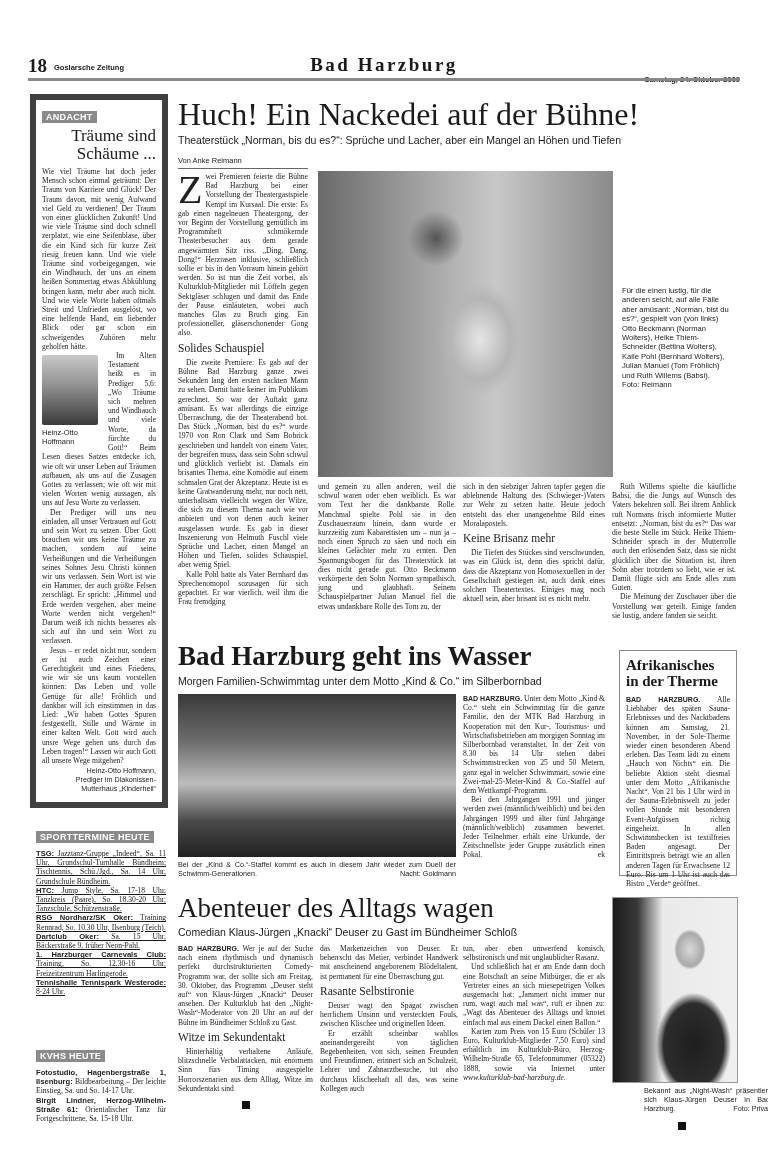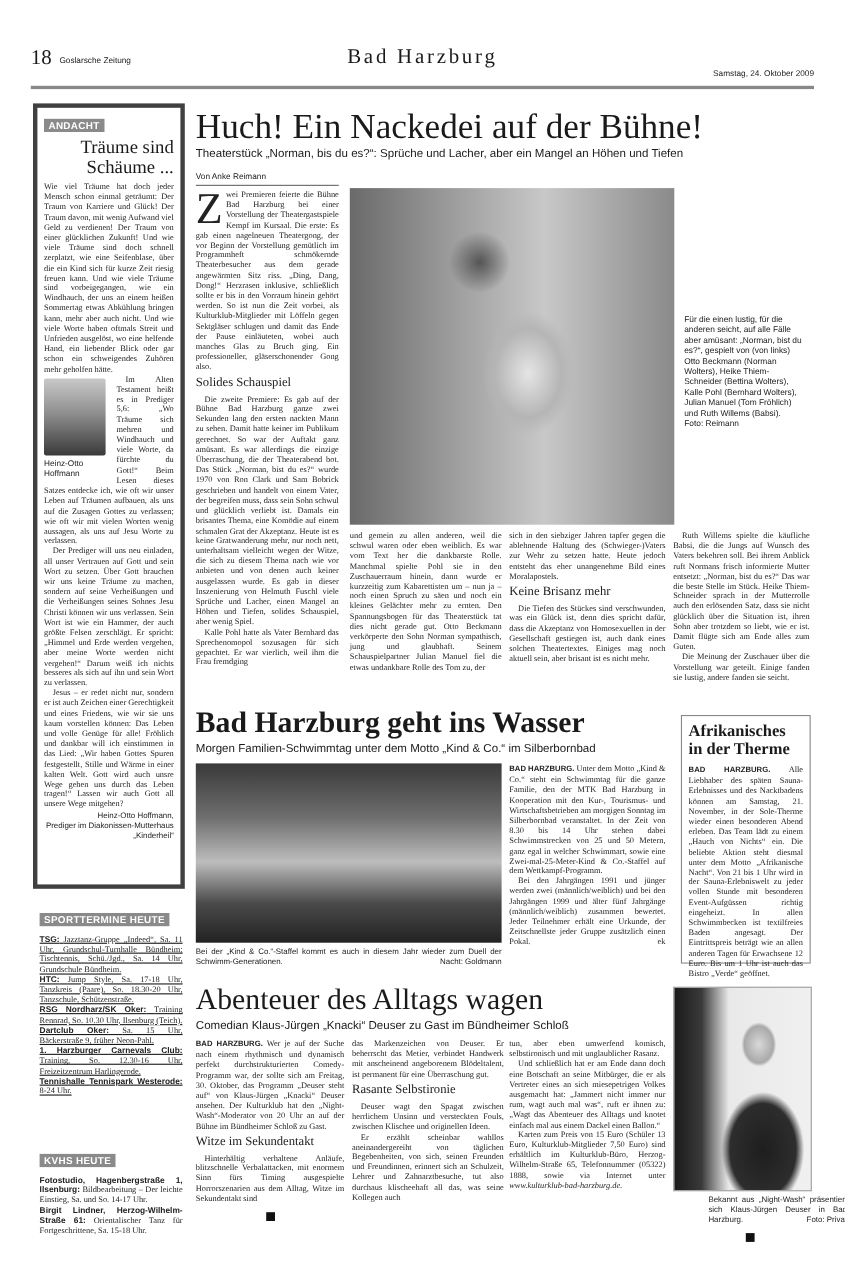--- a/index.html
+++ b/index.html
@@ -14,29 +14,29 @@
 .subhead{font-family:"Liberation Serif",serif;font-size:11.5px;margin:6px 0 5px 0;color:#222}
 .photo{background:#777;overflow:hidden}
 .caption{font-family:"Liberation Sans",sans-serif;font-size:7.2px;line-height:9px;color:#222}
 .box-tag{display:inline-block;background:#8a8a8a;color:#fff;font-family:"Liberation Sans",sans-serif;font-weight:bold;font-size:9px;padding:1px 4px;letter-spacing:0.3px}
 .endmark{width:8px;height:8px;background:#111;display:inline-block}
 .bold-sans{font-family:"Liberation Sans",sans-serif;font-weight:bold}
 </style>
 </head>
 <body>
 
-<div class="abs" style="left:28px;top:42px;width:712px;height:22px;">
+<div class="abs" style="left:28px;top:55px;width:712px;height:22px;font-weight:bold;">
   <span class="abs serif" style="left:0;top:0;font-size:19px;">18</span>
   <span class="abs sans" style="left:26px;top:8px;font-size:7.5px;">Goslarsche Zeitung</span>
   <span class="abs serif" style="left:0;width:712px;top:-1px;text-align:center;font-size:19px;letter-spacing:2.5px;">Bad Harzburg</span>
   <span class="abs sans" style="right:0;top:8px;font-size:7.5px;margin-top:12px;">Samstag, 24. Oktober 2009</span>
 </div>
 <div class="abs" style="left:28px;top:78px;width:712px;height:3px;background:#888;"></div>
 
-<div class="abs" style="left:30px;top:94px;width:138px;height:714px;border:4px solid #404040;padding:6px 6px;">
+<div class="abs" style="left:30px;top:94px;width:138px;height:714px;border:6px solid #404040;padding:6px 6px;">
   <span class="box-tag">ANDACHT</span>
   <div class="serif" style="font-size:17px;line-height:18px;margin:3px 0 4px 0;text-align:right;">Träume sind Schäume ...</div>
   <div class="body-text">
     <p class="noind">Wie viel Träume hat doch jeder Mensch schon einmal geträumt: Der Traum von Karriere und Glück! Der Traum davon, mit wenig Aufwand viel Geld zu verdienen! Der Traum von einer glücklichen Zukunft! Und wie viele Träume sind doch schnell zerplatzt, wie eine Seifenblase, über die ein Kind sich für kurze Zeit riesig freuen kann. Und wie viele Träume sind vorbeigegangen, wie ein Windhauch, der uns an einem heißen Sommertag etwas Abkühlung bringen kann, mehr aber auch nicht. Und wie viele Worte haben oftmals Streit und Unfrieden ausgelöst, wo eine helfende Hand, ein liebender Blick oder gar schon ein schweigendes Zuhören mehr geholfen hätte.</p>
     <div style="float:left;width:62px;margin:4px 4px 2px 0;">
       <div class="photo" style="width:56px;height:70px;background:linear-gradient(180deg,#c9c9c9 0%,#8f8f8f 45%,#3a3a3a 100%);border-radius:2px;"></div>
       <div class="caption" style="font-size:7.5px;margin-top:3px;">Heinz-Otto Hoffmann</div>
     </div>
     <p>Im Alten Testament heißt es in Prediger 5,6: „Wo Träume sich mehren und Windhauch und viele Worte, da fürchte du Gott!“ Beim Lesen dieses Satzes entdecke ich, wie oft wir unser Leben auf Träumen aufbauen, als uns auf die Zusagen Gottes zu verlassen; wie oft wir mit vielen Worten wenig aussagen, als uns auf Jesu Worte zu verlassen.</p>
     <p>Der Prediger will uns neu einladen, all unser Vertrauen auf Gott und sein Wort zu setzen. Über Gott brauchen wir uns keine Träume zu machen, sondern auf seine Verheißungen und die Verheißungen seines Sohnes Jesu Christi können wir uns verlassen. Sein Wort ist wie ein Hammer, der auch größte Felsen zerschlägt. Er spricht: „Himmel und Erde werden vergehen, aber meine Worte werden nicht vergehen!“ Darum weiß ich nichts besseres als sich auf ihn und sein Wort zu verlassen.</p>

